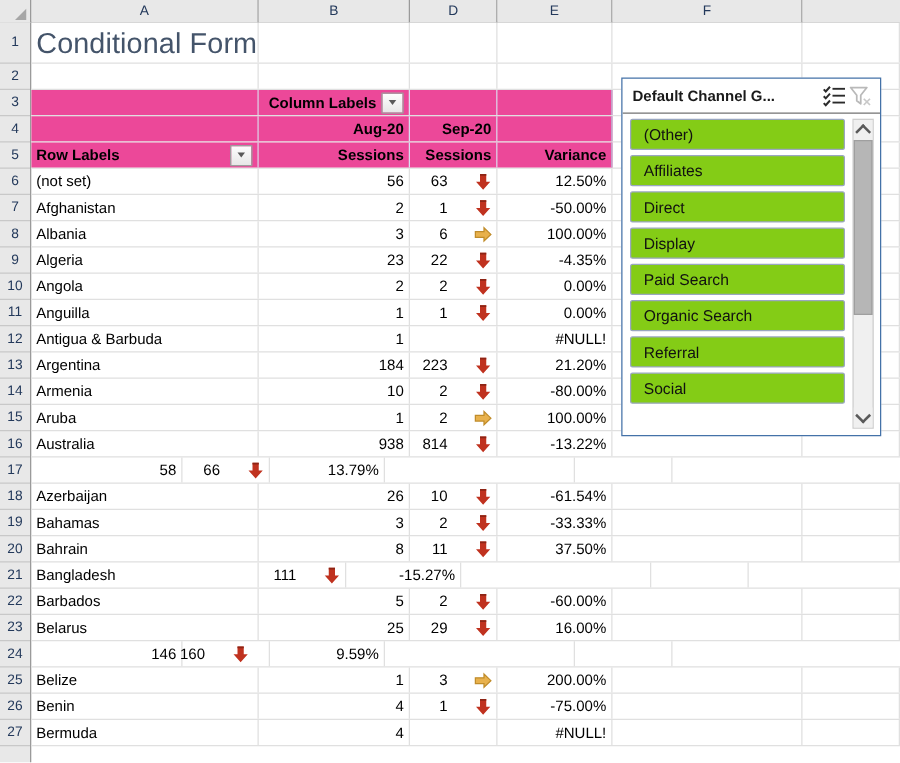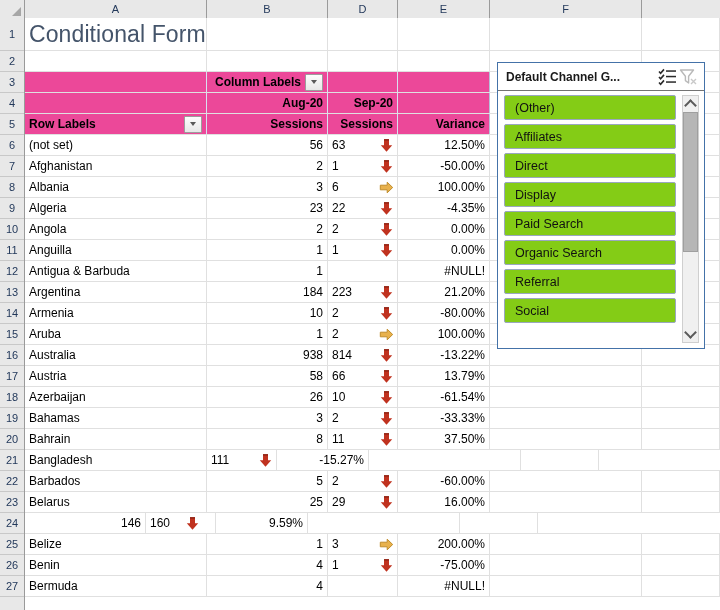--- a/index.html
+++ b/index.html
@@ -98,21 +98,21 @@
   .fbtn i{
     display:block;width:0;height:0;
     border-left:3.5px solid transparent;border-right:3.5px solid transparent;
     border-top:4px solid #595959;
   }
 
   
   .ico{display:inline-block;width:15px;height:15px;margin:0 3px 0 5px;flex:0 0 15px;position:relative;}
   .ico svg{display:block;width:15px;height:15px;}
 
-  .dval{display:flex;align-items:center;justify-content:space-between;width:100%;}
+  .dval{display:flex;align-items:center;justify-content:flex-end;width:100%;gap:16px;}
   .num{text-align:right;}
 
   
   .slicer{
     position:absolute;left:497px;top:62px;width:208px;height:287px;
     background:#ffffff;
     border:1px solid #4472a8;
     box-sizing:border-box;
     box-shadow:0 0 0 1px #ffffff inset;
     overflow:hidden;
@@ -462,21 +462,20 @@
                   <path d="M5 1.2 H10 V2.6 H5 Z" fill="#8d2415"></path>
                 </svg>
               </span>
             </span>
           </div>
           <div class="cell cE">-13.22%</div>
           <div class="cell cF"></div>
           <div class="cell cG"></div>
         </div>
         <div class="row">
-          <div class="cell cA">Austria</div>
           <div class="cell cB">58</div>
           <div class="cell cD" style="overflow:visible;padding-right:0;">
             <span class="dval">
               <span class="num">66</span>
               <span class="ico">
                 <svg viewBox="0 0 15 15">
                   <path d="M5 1.2 H10 V7.3 H13.2 L7.5 13.8 L1.8 7.3 H5 Z" fill="#c0321f"></path>
                   <path d="M5 1.2 H10 V2.6 H5 Z" fill="#8d2415"></path>
                 </svg>
               </span>

